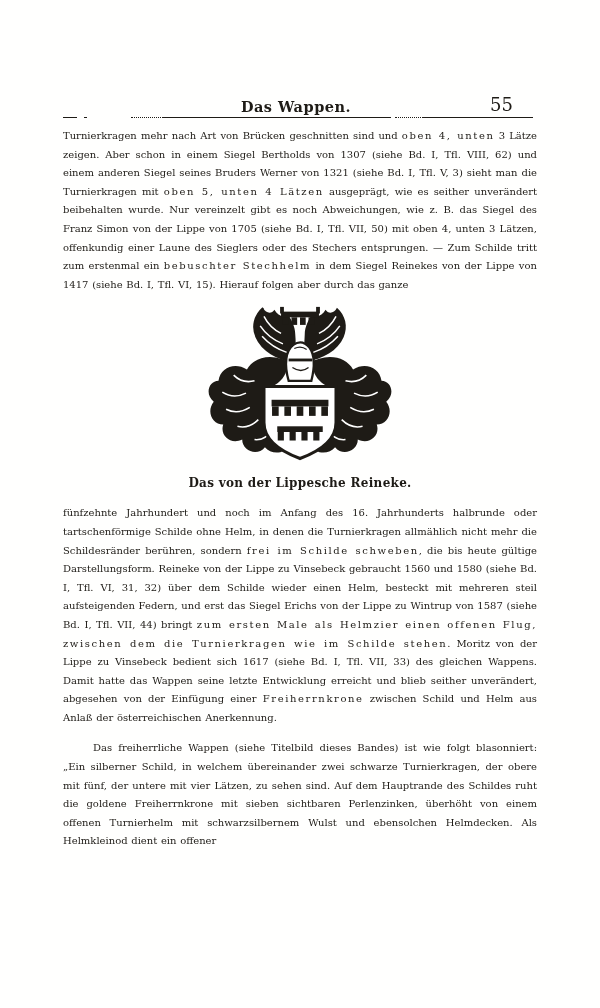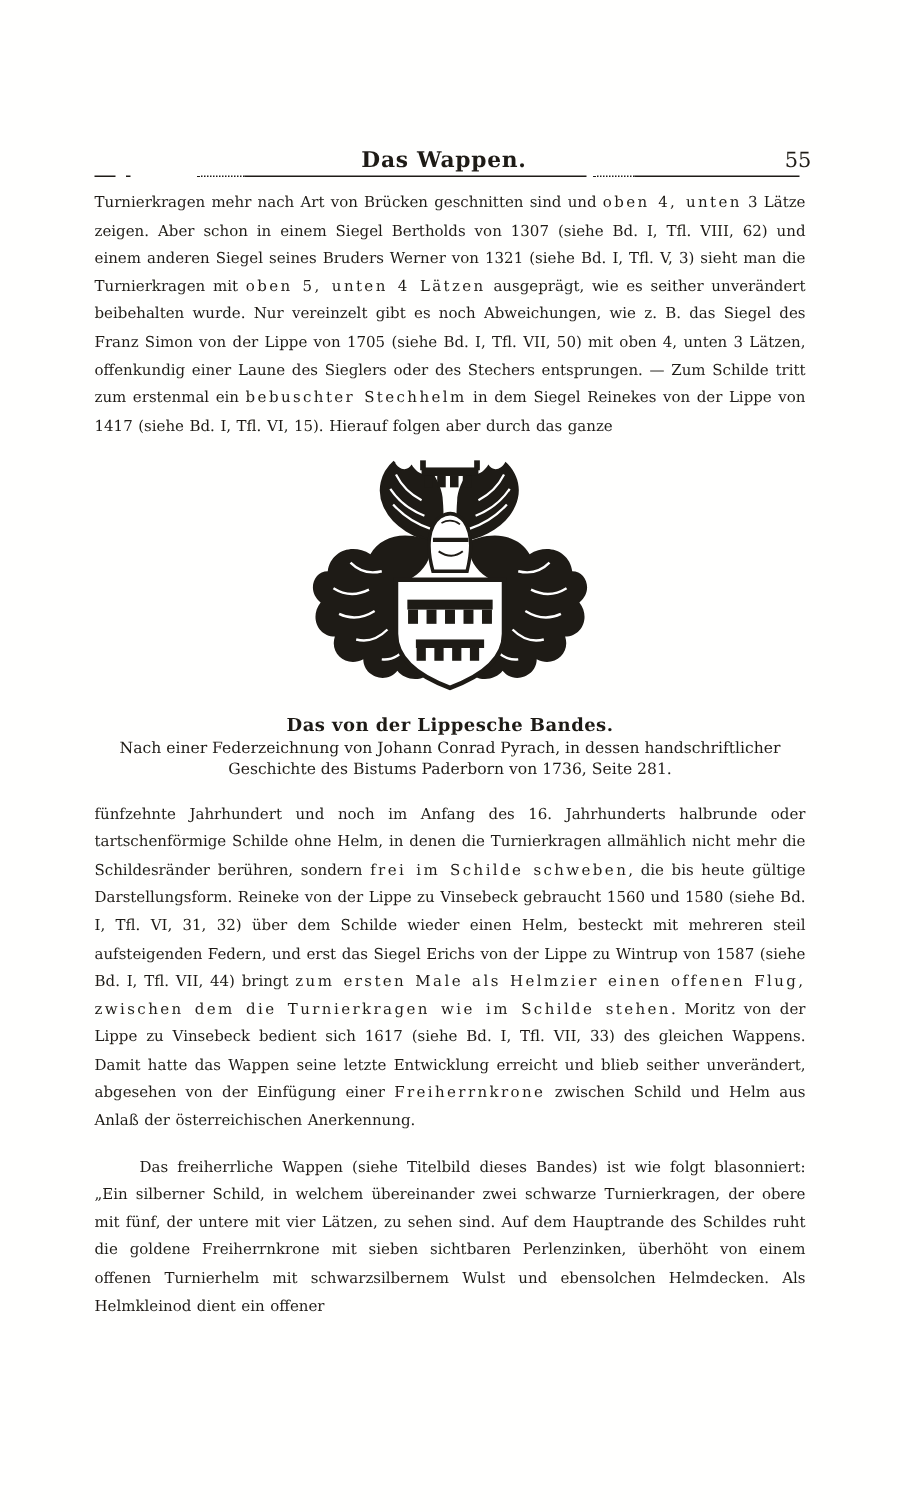--- a/index.html
+++ b/index.html
@@ -11,21 +11,21 @@
   }
   .page{position:absolute;inset:0;background:#fffffe;}
 
   
   .hdr{position:absolute;top:0;left:0;width:592px;height:122px;}
   .hdr-title{
     position:absolute;bottom:7px;left:0;width:100%;text-align:center;
     font-size:14.5px;font-weight:bold;letter-spacing:.5px;
   }
   .hdr-num{
-    position:absolute;bottom:7px;right:51px;font-size:14px;
+    position:absolute;bottom:7px;right:79px;font-size:18px;
   }
   .rule{position:absolute;top:117px;height:0;border-top:1.6px solid #1e1b16;}
   .rule.dotted{border-top-style:dotted;}
   .r1{left:63px;width:14px;}
   .r1b{left:84px;width:3px;}
   .r2{left:131px;width:32px;}
   .r3{left:163px;width:228px;}
   .r4{left:395px;width:28px;}
   .r5{left:423px;width:110px;}
 
@@ -121,22 +121,21 @@
           <g fill="#1e1b16">
             <rect x="76" y="128" width="48" height="6"></rect>
             <rect x="76.5" y="134" width="6.5" height="9"></rect>
             <rect x="89" y="134" width="6.5" height="9"></rect>
             <rect x="101.5" y="134" width="6.5" height="9"></rect>
             <rect x="114" y="134" width="6.5" height="9"></rect>
           </g>
         </g>
       </svg>
       <figcaption>
-        <div class="cap-title">Das von der Lippesche Bandes.</div>
-        <div class="cap-src">Nach einer Federzeichnung von Johann Conrad Pyrach, in dessen handschriftlicher Geschichte des Bistums Paderborn von 1736, Seite 281.</div>
+        <div class="cap-title">Das von der Lippesche Reineke.</div>
       </figcaption>
     </figure>
 
     <p class="para"><span>fünfzehnte Jahrhundert und noch im Anfang des 16. Jahrhunderts halbrunde oder tartschenförmige Schilde ohne Helm, in denen die Turnierkragen allmählich nicht mehr die Schildesränder berühren, sondern </span><span class="sp">frei im Schilde schweben</span><span>, die bis heute gültige Darstellungsform.  Reineke von der Lippe zu Vinsebeck gebraucht 1560 und 1580 (siehe Bd. I, Tfl. VI, 31, 32) über dem Schilde wieder einen Helm, besteckt mit mehreren steil aufsteigenden Federn, und erst das Siegel Erichs von der Lippe zu Wintrup von 1587 (siehe Bd. I, Tfl. VII, 44) bringt </span><span class="sp">zum ersten Male als Helmzier einen offenen Flug, zwischen dem die Turnierkragen wie im Schilde stehen</span><span>.  Moritz von der Lippe zu Vinsebeck bedient sich 1617 (siehe Bd. I, Tfl. VII, 33) des gleichen Wappens.  Damit hatte das Wappen seine letzte Entwicklung erreicht und blieb seither unverändert, abgesehen von der Einfügung einer </span><span class="sp">Freiherrnkrone</span><span> zwischen Schild und Helm aus Anlaß der österreichischen Anerkennung.</span></p>
     <p class="para indent"><span>Das freiherrliche Wappen (siehe Titelbild dieses Bandes) ist wie folgt blasonniert: „Ein silberner Schild, in welchem übereinander zwei schwarze Turnierkragen, der obere mit fünf, der untere mit vier Lätzen, zu sehen sind. Auf dem Hauptrande des Schildes ruht die goldene Freiherrnkrone mit sieben sichtbaren Perlenzinken, überhöht von einem offenen Turnierhelm mit schwarzsilbernem Wulst und ebensolchen Helmdecken.  Als Helmkleinod dient ein offener</span></p>
 
   </main>
 </div>
 
 </body></html>

